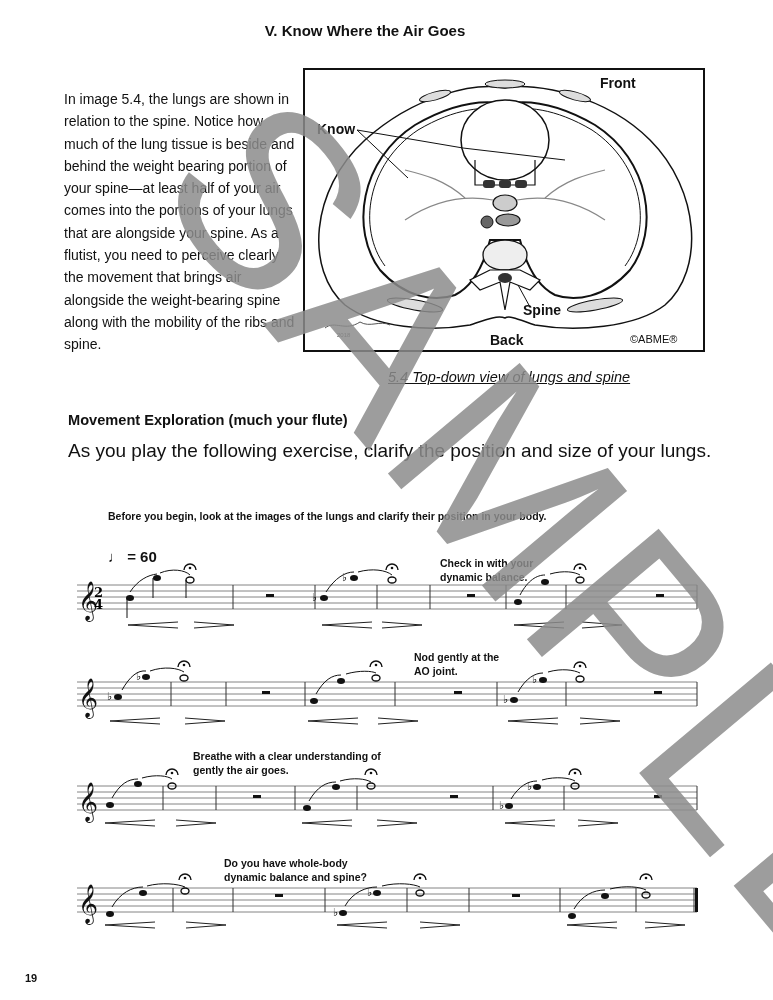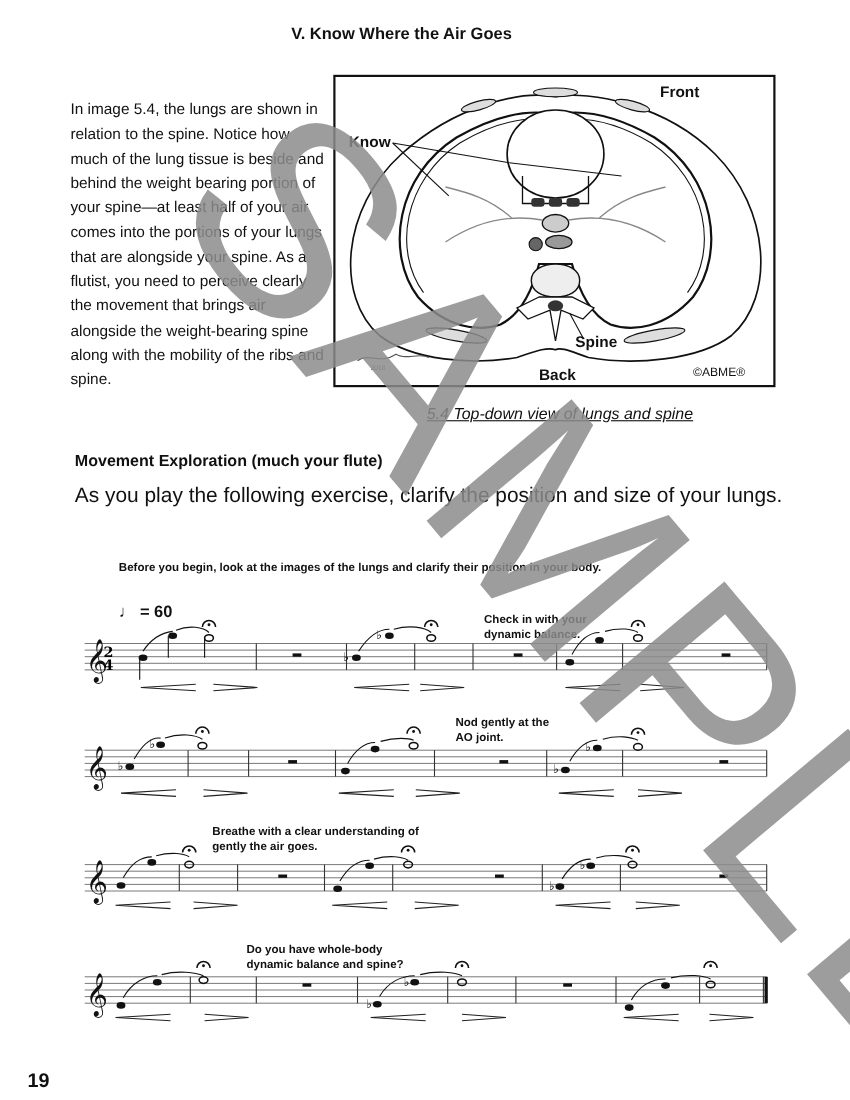--- a/index.html
+++ b/index.html
@@ -9,21 +9,21 @@
   .figure { position:absolute; left:303px; top:68px; width:402px; height:284px; border:2px solid #111; box-sizing:border-box; }
   .figure svg { position:absolute; left:0; top:0; }
   .fig-label { position:absolute; font-weight:bold; font-size:14px; }
   .copyright { position:absolute; font-size:11px; }
   .caption { position:absolute; top:369px; left:388px; font-style:italic; font-size:14.5px;text-decoration:underline; }
   .subhead { position:absolute; top:412px; left:68px; font-weight:bold; font-size:14.6px; }
   .para2 { position:absolute; top:440px; left:68px; font-size:19px; }
   .score { position:absolute; left:0; top:0; width:773px; height:1000px; }
   .note-text { position:absolute; font-weight:bold; font-size:10.5px; line-height:14px; }
   .tempo { position:absolute; font-weight:bold; font-size:15px; }
-  .pagenum { position:absolute; left:25px; top:972px; font-weight:bold; font-size:18px; }
+  .pagenum { position:absolute; left:25px; top:972px; font-weight:bold; font-size:11px; }
   .watermark { position:absolute; left:0; top:0; width:773px; height:1000px; pointer-events:none; }
 </style>
 </head>
 <body>
 
 <div class="title">V. Know Where the Air Goes</div>
 
 <div class="intro">In image 5.4, the lungs are shown in relation to the spine. Notice how much of the lung tissue is beside and behind the weight bearing portion of your spine—at least half of your air comes into the portions of your lungs that are alongside your spine. As a flutist, you need to perceive clearly the movement that brings air alongside the weight-bearing spine along with the mobility of the ribs and spine.</div>
 
 <div class="figure">

